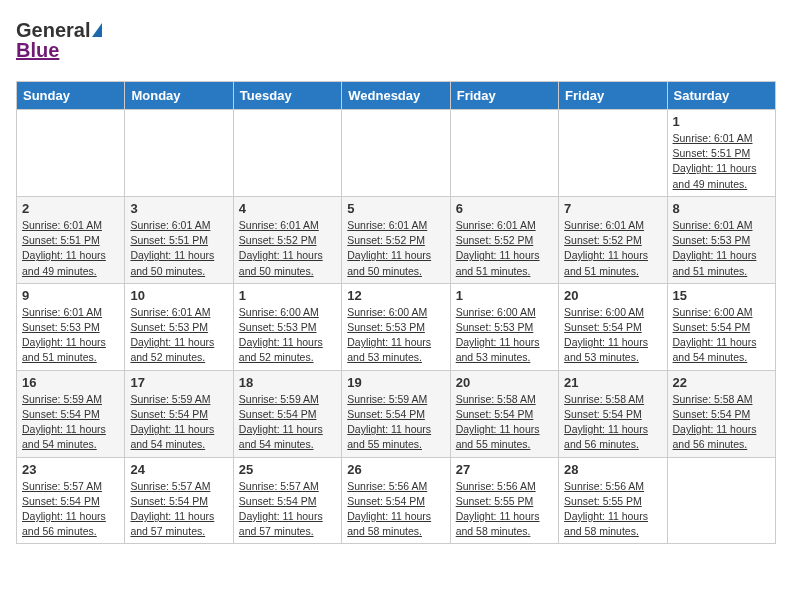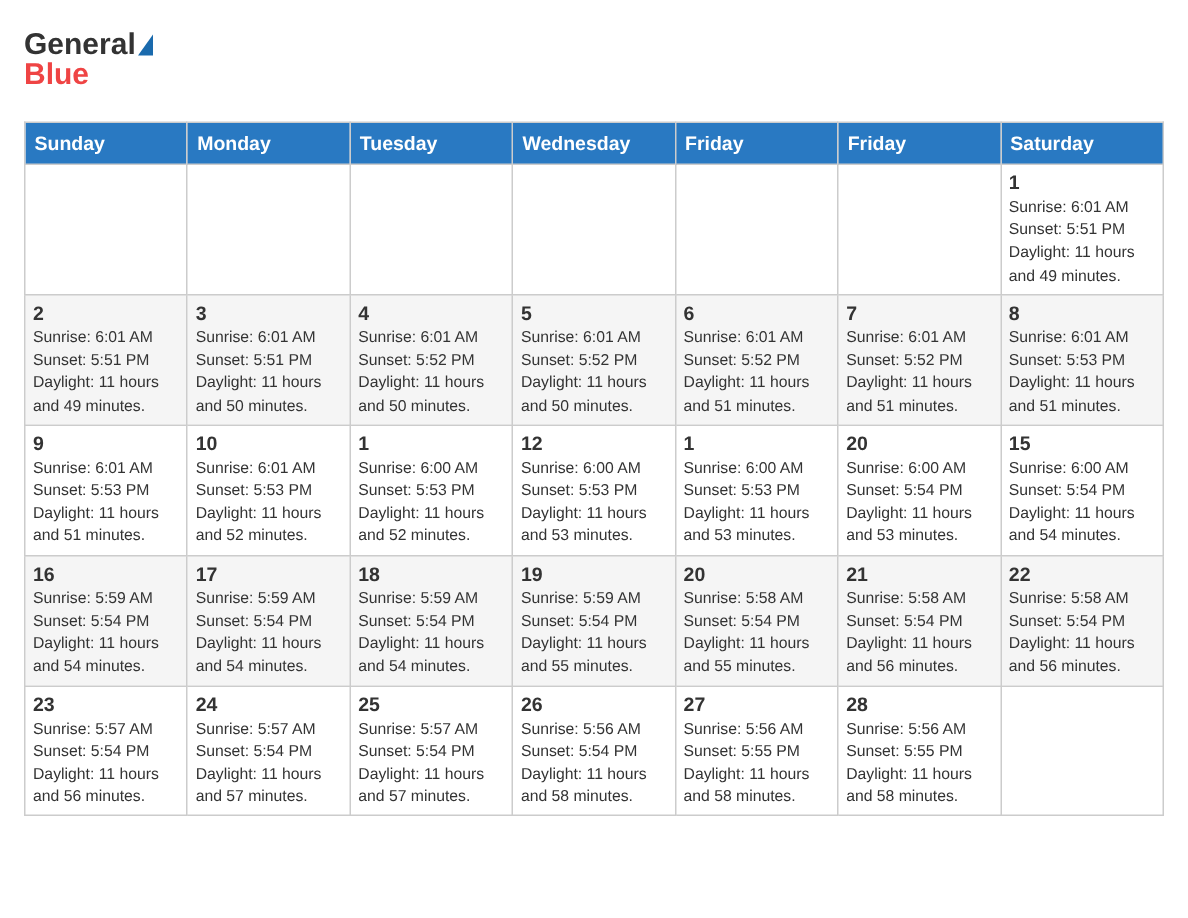--- a/index.html
+++ b/index.html
@@ -24,22 +24,23 @@
     }
     .logo-general {
       font-size: 20px;
       font-weight: bold;
       color: #333;
       line-height: 1;
     }
     .logo-blue {
       font-size: 20px;
       font-weight: bold;
-      color: #ef4444;
+      color: #701a75;
       line-height: 1;
+      text-decoration: underline;
     }
     .logo-triangle {
       width: 0;
       height: 0;
       border-left: 10px solid transparent;
       border-bottom: 14px solid #1a6aad;
       display: inline-block;
       margin-left: 2px;
       vertical-align: middle;
     }
@@ -92,20 +93,21 @@
     .day-num {
       font-size: 13px;
       font-weight: bold;
       display: block;
       margin-bottom: 2px;
     }
     .day-info {
       font-size: 10.5px;
       line-height: 1.45;
       color: #333;
+      text-decoration: underline;
     }
     .empty-cell {
       background: #fff !important;
     }
   </style>
 </head>
 <body>
 
 <div class="header">
   <div class="logo">

